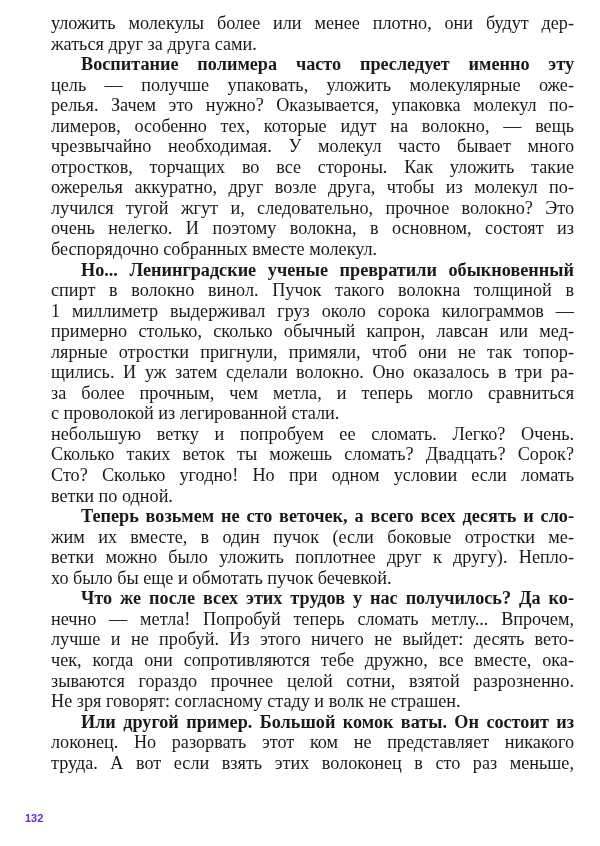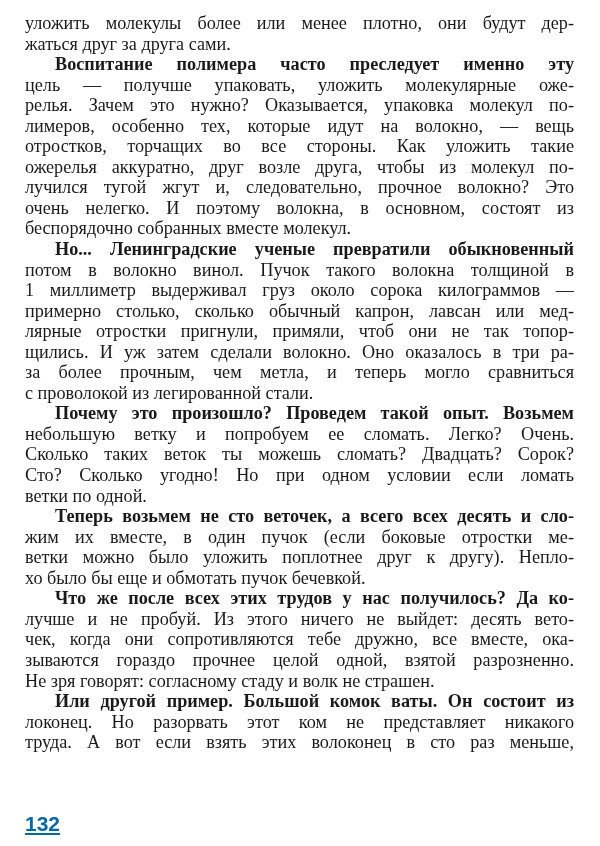--- a/index.html
+++ b/index.html
@@ -6,63 +6,65 @@
   body { width: 600px; height: 846px; position: relative; overflow: hidden; }
   .page {
     position: absolute; left: 25px; top: 13px; width: 549px;
     font-family: "Liberation Serif", serif;
     font-size: 18.2px; line-height: 20.55px; color: #1a1a1a;
   }
   .line {
     display: block; white-space: nowrap; text-align: justify;
     text-align-last: justify; height: 20.55px; overflow: hidden;
     transform-origin: left center;
+    margin-left: 26px;
   }
   .line.last { text-align-last: left; }
   .line.indent { padding-left: 30px; font-weight: bold; }
   .pagenum {
     position: absolute; left: 25px; top: 812px;
     font-family: "Liberation Sans", sans-serif; font-weight: bold;
-    font-size: 21px; color: #0369a1; text-decoration: underline;
+    font-size: 11px; color: #6d28d9;
   }
 </style>
 </head>
 <body>
 
 <div class="page" id="body">
     <span class="line">уложить молекулы более или менее плотно, они будут дер-</span>
     <span class="line last">жаться друг за друга сами.</span>
     <span class="line indent">Воспитание полимера часто преследует именно эту</span>
     <span class="line">цель — получше упаковать, уложить молекулярные оже-</span>
     <span class="line">релья. Зачем это нужно? Оказывается, упаковка молекул по-</span>
     <span class="line">лимеров, особенно тех, которые идут на волокно, — вещь</span>
+    <span class="line">чрезвычайно необходимая. У молекул часто бывает много</span>
     <span class="line">отростков, торчащих во все стороны. Как уложить такие</span>
     <span class="line">ожерелья аккуратно, друг возле друга, чтобы из молекул по-</span>
     <span class="line">лучился тугой жгут и, следовательно, прочное волокно? Это</span>
     <span class="line">очень нелегко. И поэтому волокна, в основном, состоят из</span>
     <span class="line last">беспорядочно собранных вместе молекул.</span>
     <span class="line indent">Но... Ленинградские ученые превратили обыкновенный</span>
-    <span class="line">потом в волокно винол. Пучок такого волокна толщиной в</span>
+    <span class="line">спирт в волокно винол. Пучок такого волокна толщиной в</span>
     <span class="line">1 миллиметр выдерживал груз около сорока килограммов —</span>
     <span class="line">примерно столько, сколько обычный капрон, лавсан или мед-</span>
     <span class="line">лярные отростки пригнули, примяли, чтоб они не так топор-</span>
     <span class="line">щились. И уж затем сделали волокно. Оно оказалось в три ра-</span>
     <span class="line">за более прочным, чем метла, и теперь могло сравниться</span>
     <span class="line last">с проволокой из легированной стали.</span>
-    <span class="line indent">Почему это произошло? Проведем такой опыт. Возьмем</span>
     <span class="line">небольшую ветку и попробуем ее сломать. Легко? Очень.</span>
     <span class="line">Сколько таких веток ты можешь сломать? Двадцать? Сорок?</span>
     <span class="line">Сто? Сколько угодно! Но при одном условии если ломать</span>
     <span class="line last">ветки по одной.</span>
     <span class="line indent">Теперь возьмем не сто веточек, а всего всех десять и сло-</span>
     <span class="line">жим их вместе, в один пучок (если боковые отростки ме-</span>
     <span class="line">ветки можно было уложить поплотнее друг к другу). Непло-</span>
     <span class="line last">хо было бы еще и обмотать пучок бечевкой.</span>
     <span class="line indent">Что же после всех этих трудов у нас получилось? Да ко-</span>
+    <span class="line">нечно — метла! Попробуй теперь сломать метлу... Впрочем,</span>
     <span class="line">лучше и не пробуй. Из этого ничего не выйдет: десять вето-</span>
     <span class="line">чек, когда они сопротивляются тебе дружно, все вместе, ока-</span>
-    <span class="line">зываются гораздо прочнее целой одной, взятой разрозненно.</span>
+    <span class="line">зываются гораздо прочнее целой сотни, взятой разрозненно.</span>
     <span class="line last">Не зря говорят: согласному стаду и волк не страшен.</span>
     <span class="line indent">Или другой пример. Большой комок ваты. Он состоит из</span>
     <span class="line">локонец. Но разорвать этот ком не представляет никакого</span>
     <span class="line">труда. А вот если взять этих волоконец в сто раз меньше,</span>
   </div>
 <div class="pagenum">132</div>
 
 </body></html>

